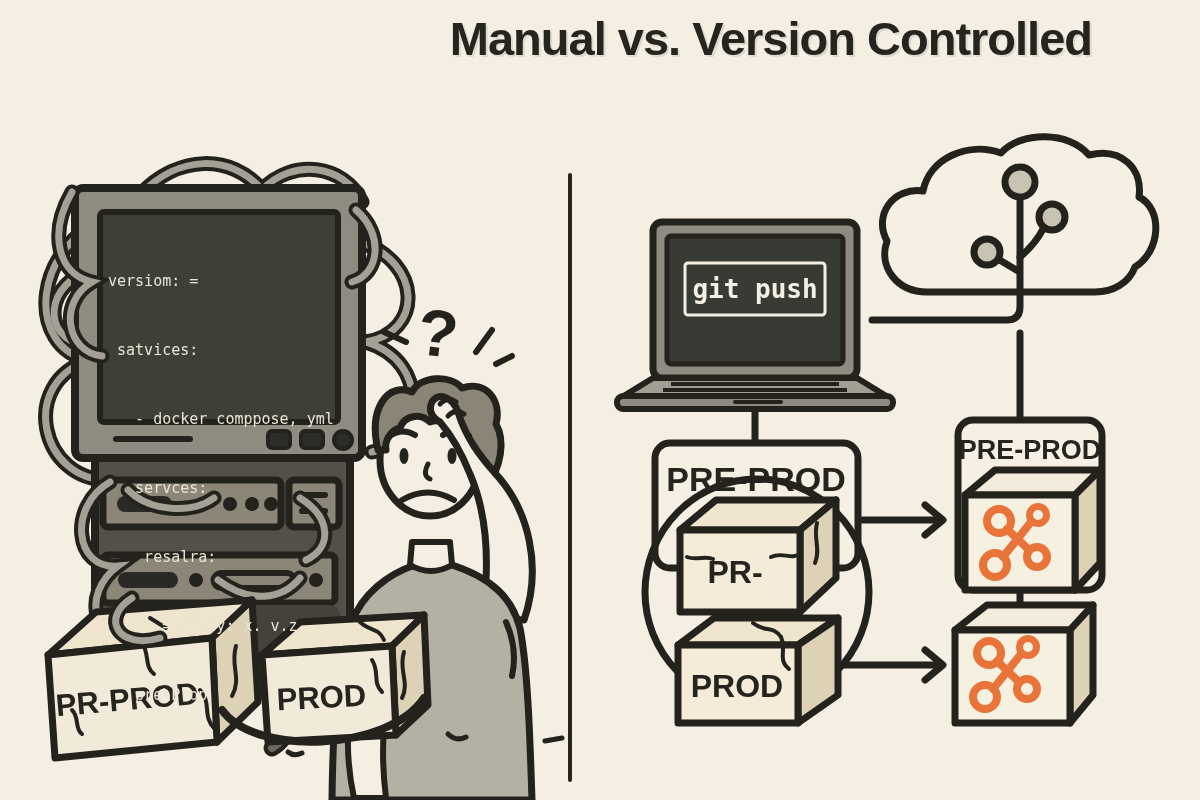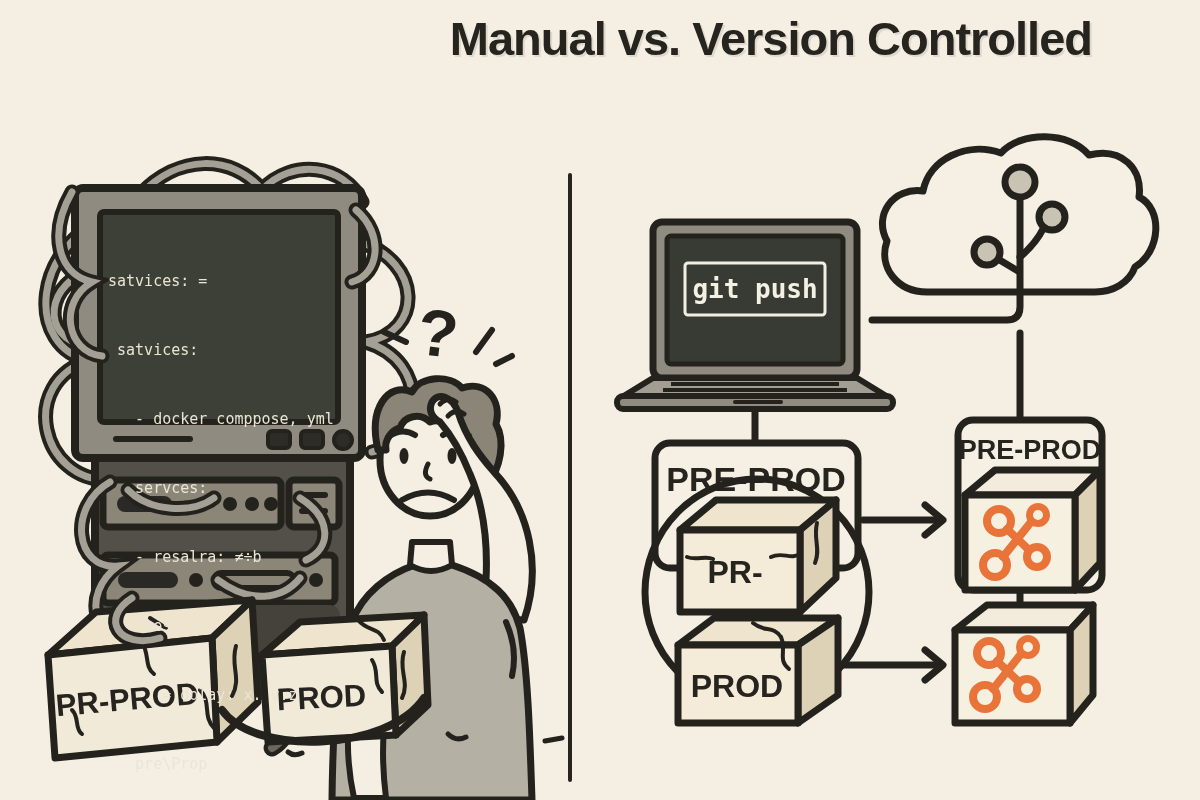--- a/index.html
+++ b/index.html
@@ -207,25 +207,24 @@
     <path d="M 222 560 C 254 606 388 602 424 548" stroke="#24221d" stroke-width="8"></path>
   </g>
   <g fill="none" stroke="#24221d" stroke-width="5" stroke-linecap="round">
     <path d="M 448 584 Q 456 592 466 587"></path>
     <path d="M 545 591 L 562 588"></path>
     <path d="M 288 602 Q 294 607 302 603"></path>
   </g>
 </svg>
 
 <div class="code-overlay">
-  <div>satvices: =</div>
+  <div>versiom: =</div>
   <div> satvices:</div>
   <div>   - docker comppose, yml</div>
   <div>   servces:</div>
-  <div>   - resalra: ≠÷b</div>
   <div>    resalra:</div>
   <div>      = dolay: x. v.z</div>
   <div>   pre\Prop</div>
 </div>
 
 <svg id="right-scene" class="scene" width="625" height="695" viewBox="0 0 625 695">
 
   <path d="M 445 185 L 445 202 Q 445 215 432 215 L 297 215" fill="none" stroke="#24221d" stroke-width="7" stroke-linecap="round"></path>
 
   <line x1="445" y1="228" x2="445" y2="315" stroke="#24221d" stroke-width="7" stroke-linecap="round"></line>

